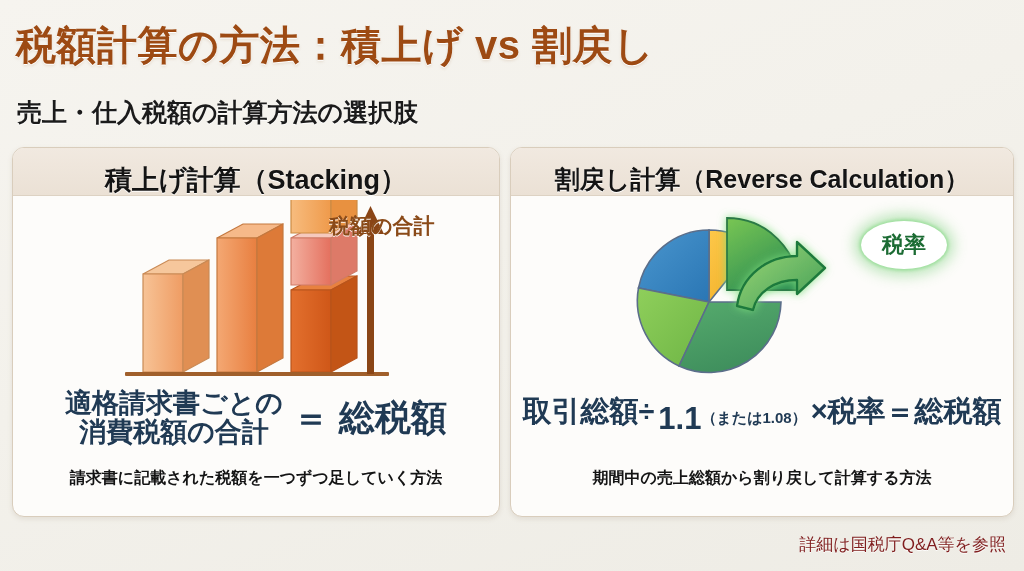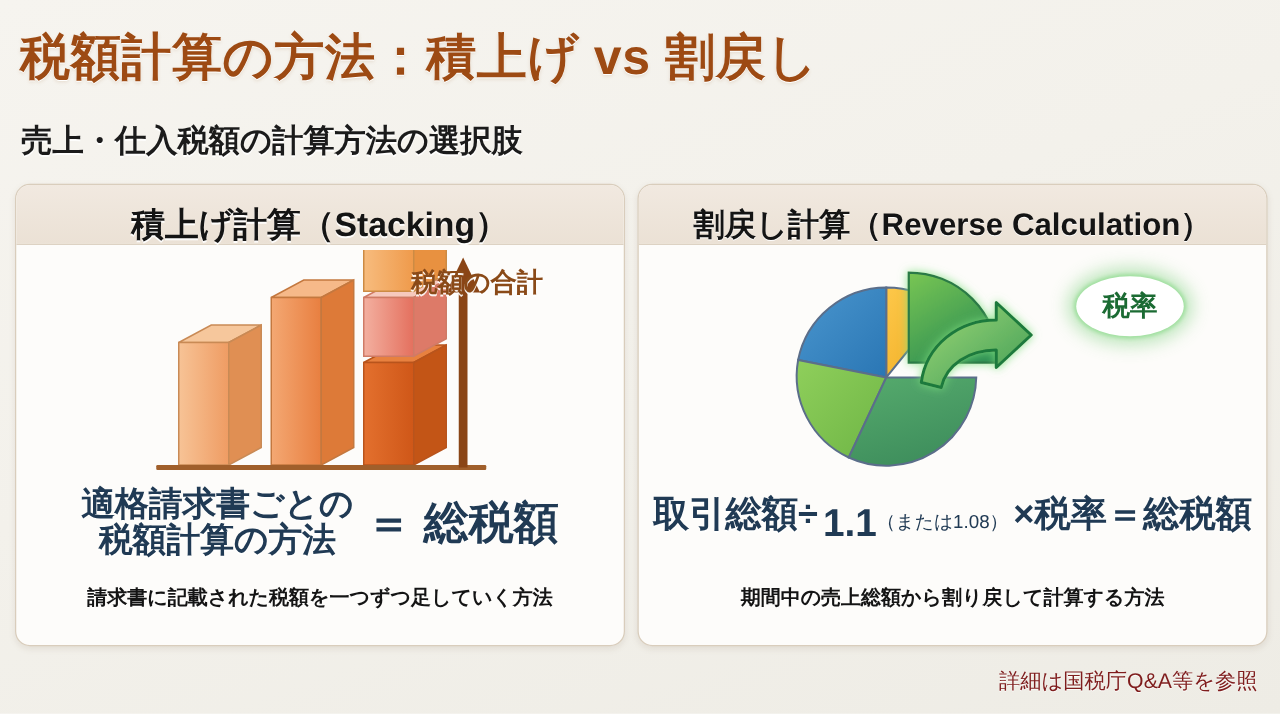--- a/index.html
+++ b/index.html
@@ -107,21 +107,21 @@
   }
   .fr-part{
     font-size:29px;font-weight:bold;white-space:nowrap;
     text-shadow:0 1px 0 rgba(255,255,255,.8);
   }
   .fr-num{
     display:flex;flex-direction:row;align-items:center;
     margin:0 4px;position:relative;top:2px;
   }
   .fr-num-main{font-size:31px;font-weight:bold;line-height:1;}
-  .fr-num-sub{font-size:15px;font-weight:normal;line-height:1.25;}
+  .fr-num-sub{font-size:15px;font-weight:bold;line-height:1.25;}
 
   
   .footer{
     position:absolute;right:18px;top:533px;
     font-size:17px;font-weight:normal;color:#7f1d1d;
     text-shadow:0 1px 0 rgba(255,255,255,.8);
     white-space:nowrap;
   }
 </style>
 </head>
@@ -189,21 +189,21 @@
             <rect x="254" y="26" width="7" height="148"></rect>
             <polygon points="257.5,6 271,34 244,34"></polygon>
           </g>
         </svg>
         <div class="axis-label">税額の合計</div>
       </div>
 
       <div class="formula-left">
         <div class="fl-stack">
           <div>適格請求書ごとの</div>
-          <div>税額計算の方法</div>
+          <div>消費税額の合計</div>
         </div>
         <div class="fl-eq">＝ 総税額</div>
       </div>
 
       <div class="caption">請求書に記載された税額を一つずつ足していく方法</div>
     </div>
   </div>
 
   <div class="card" id="card-right">
     <div class="card-header">

